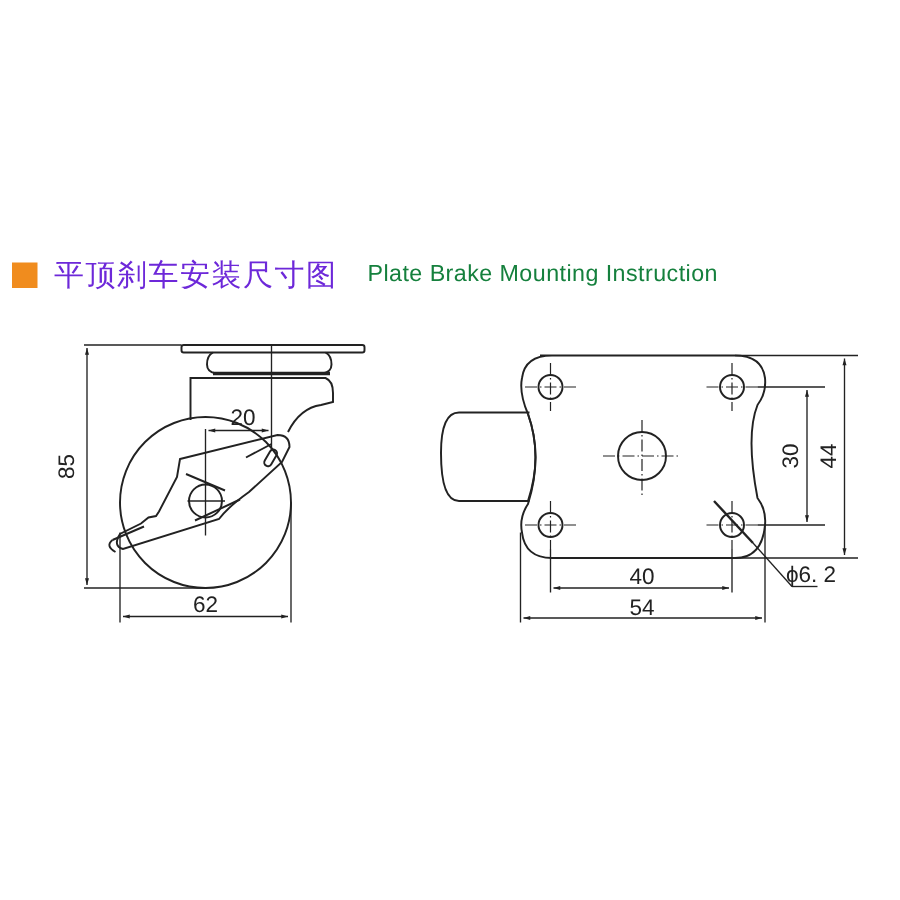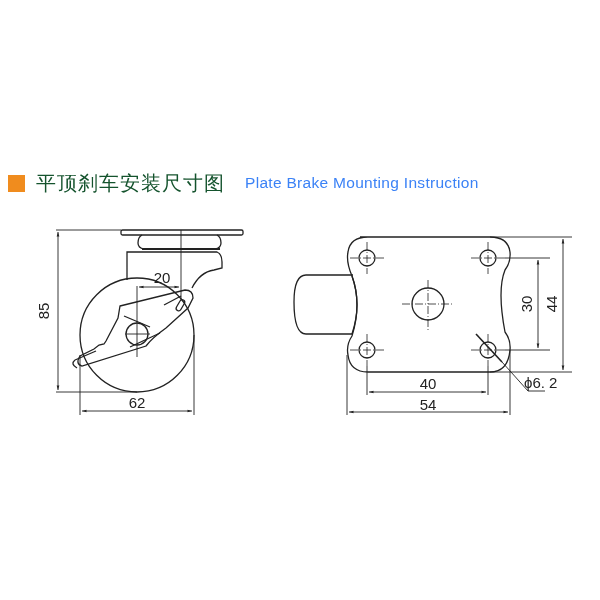--- a/index.html
+++ b/index.html
@@ -1,20 +1,20 @@
 <!DOCTYPE html>
 <html><head>
 <meta charset="utf-8">
 <style>
   html, body { margin: 0; padding: 0; background: #ffffff; }
   body { width: 600px; height: 600px; position: relative; overflow: hidden; font-family: "DejaVu Sans", sans-serif; }
   .header { position: absolute; left: 8px; top: 170px; height: 26px; display: flex; align-items: center; }
   .marker { width: 17px; height: 17px; margin-right: 11px; }
-  .title-cn { font-family: "DejaVu Sans", sans-serif; font-size: 20px; color: #14532d; letter-spacing: 1px; }
-  .title-en { font-family: "Liberation Sans", sans-serif; font-size: 15.5px; color: #3b82f6; margin-left: 20px; letter-spacing: 0.3px; }
+  .title-cn { font-family: "DejaVu Sans", sans-serif; font-size: 20px; color: #6d28d9; letter-spacing: 1px; }
+  .title-en { font-family: "Liberation Sans", sans-serif; font-size: 15.5px; color: #15803d; margin-left: 20px; letter-spacing: 0.3px; }
   svg { position: absolute; left: 0; top: 0; }
   .dim { font-family: "Liberation Sans", sans-serif; font-size: 15px; fill: #222; }
 </style>
 </head>
 <body>
 
 <div class="header">
   <div class="marker" style="background:#f08c1e;"></div>
   <span class="title-cn">平顶刹车安装尺寸图</span>
   <span class="title-en">Plate Brake Mounting Instruction</span>

